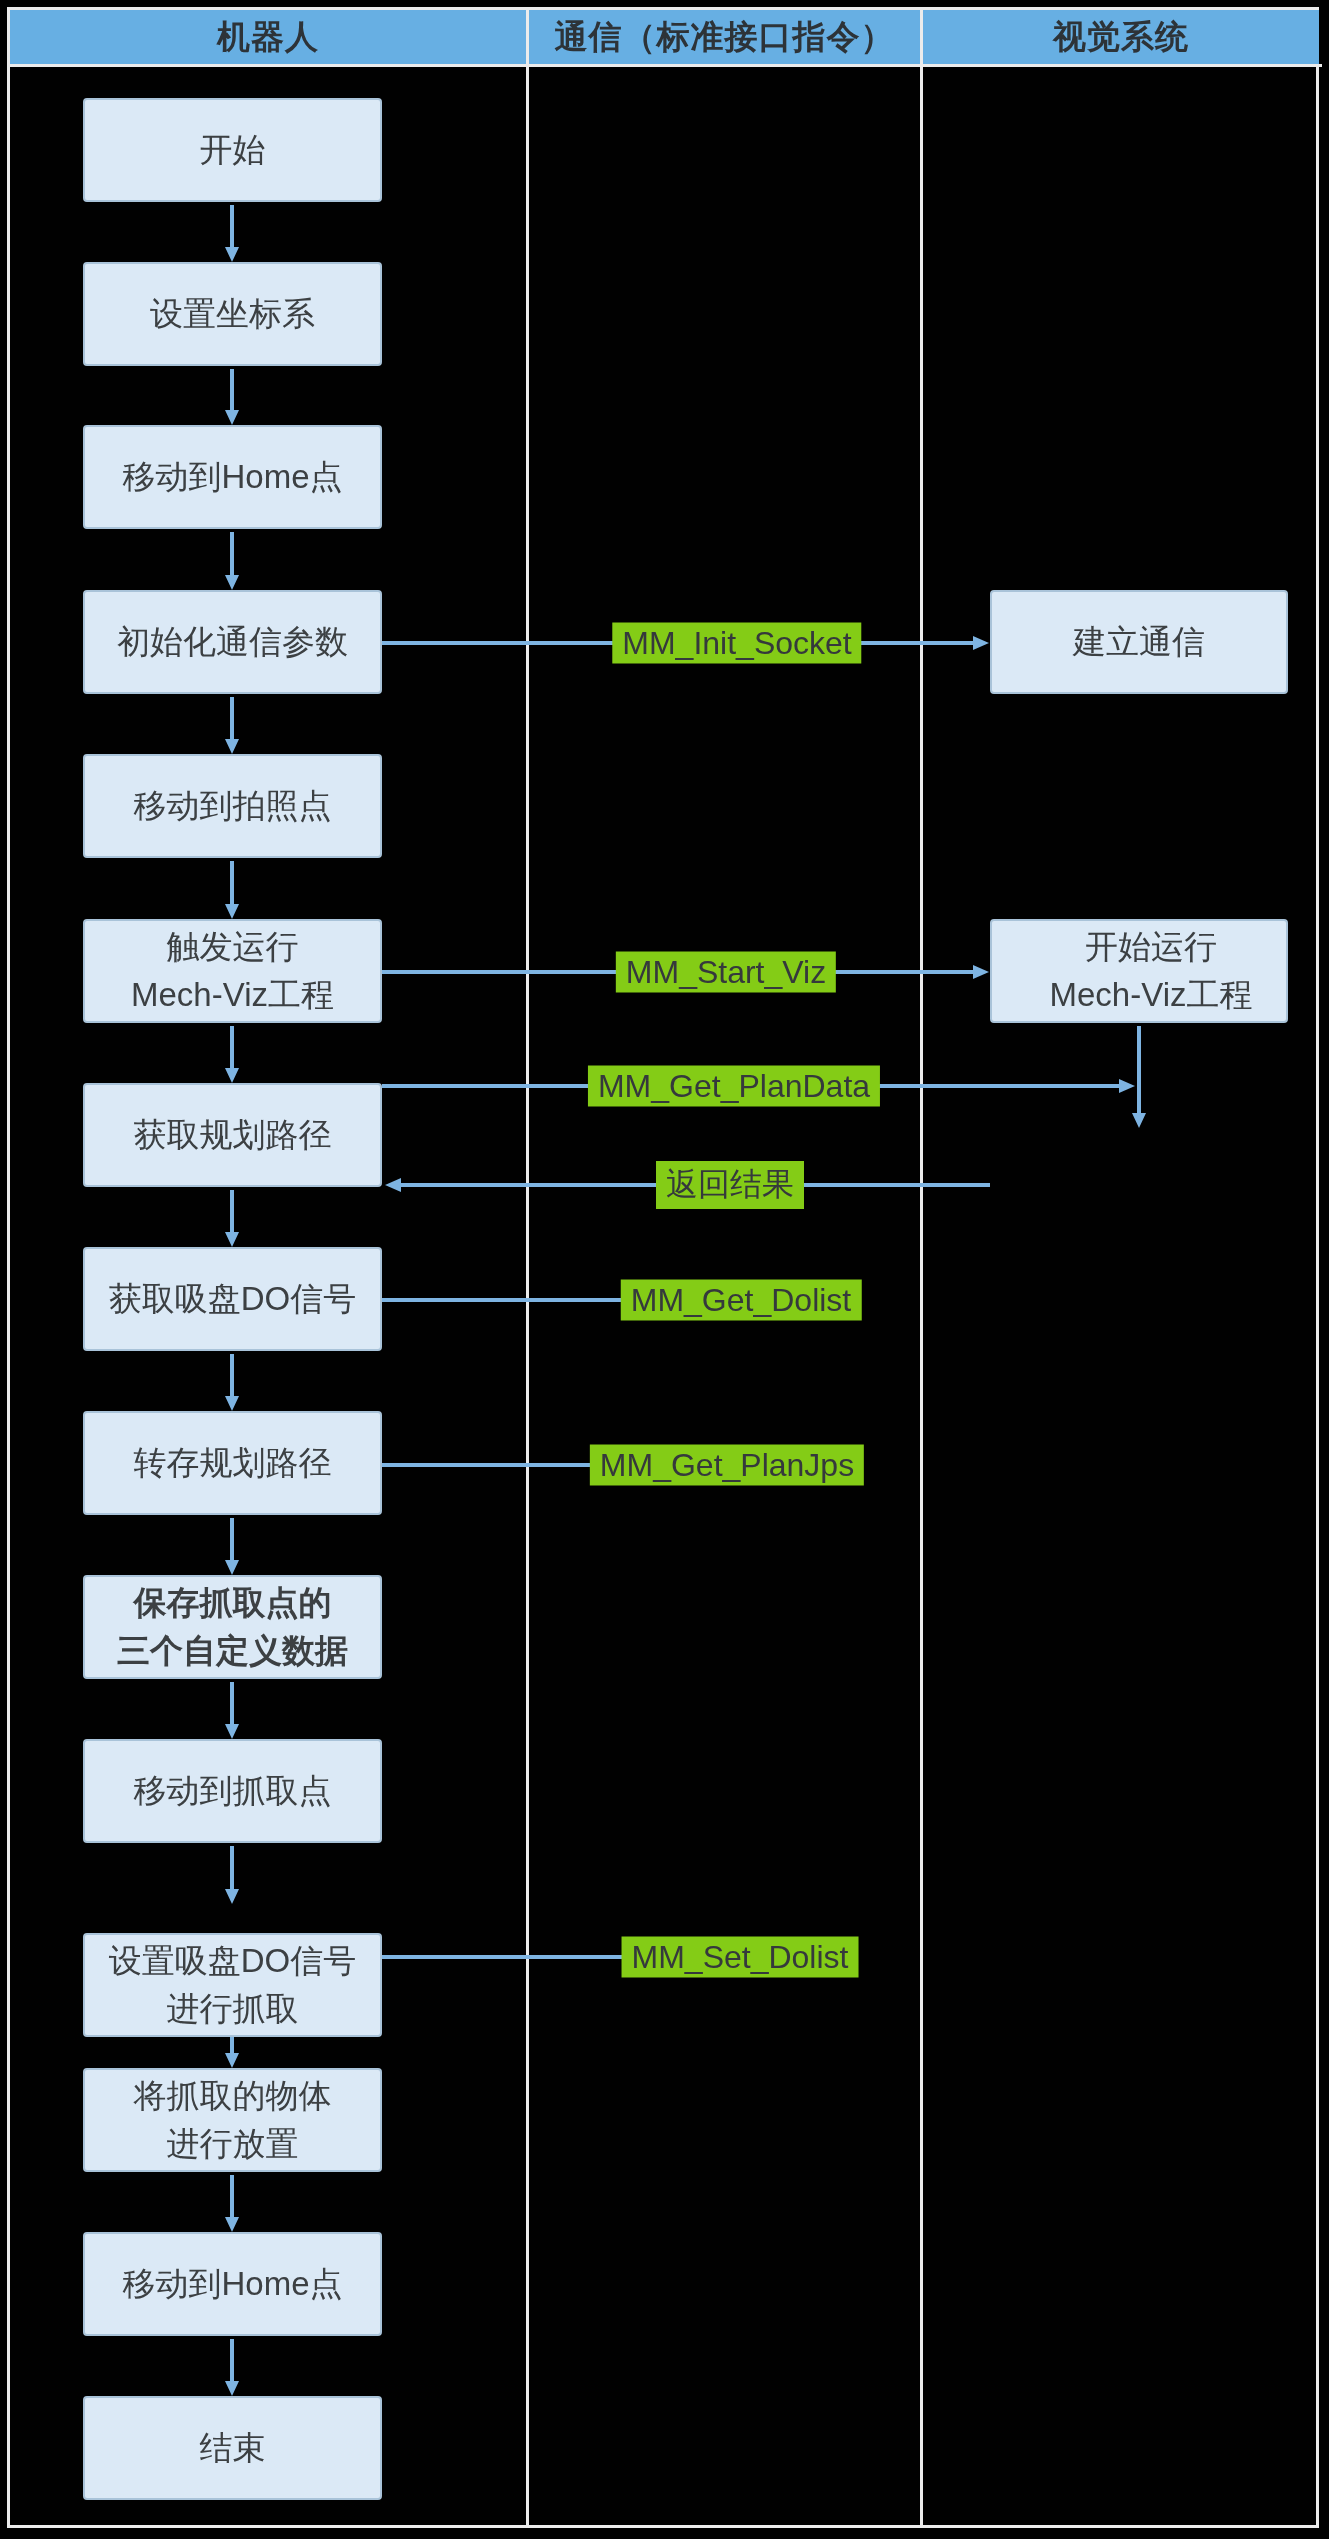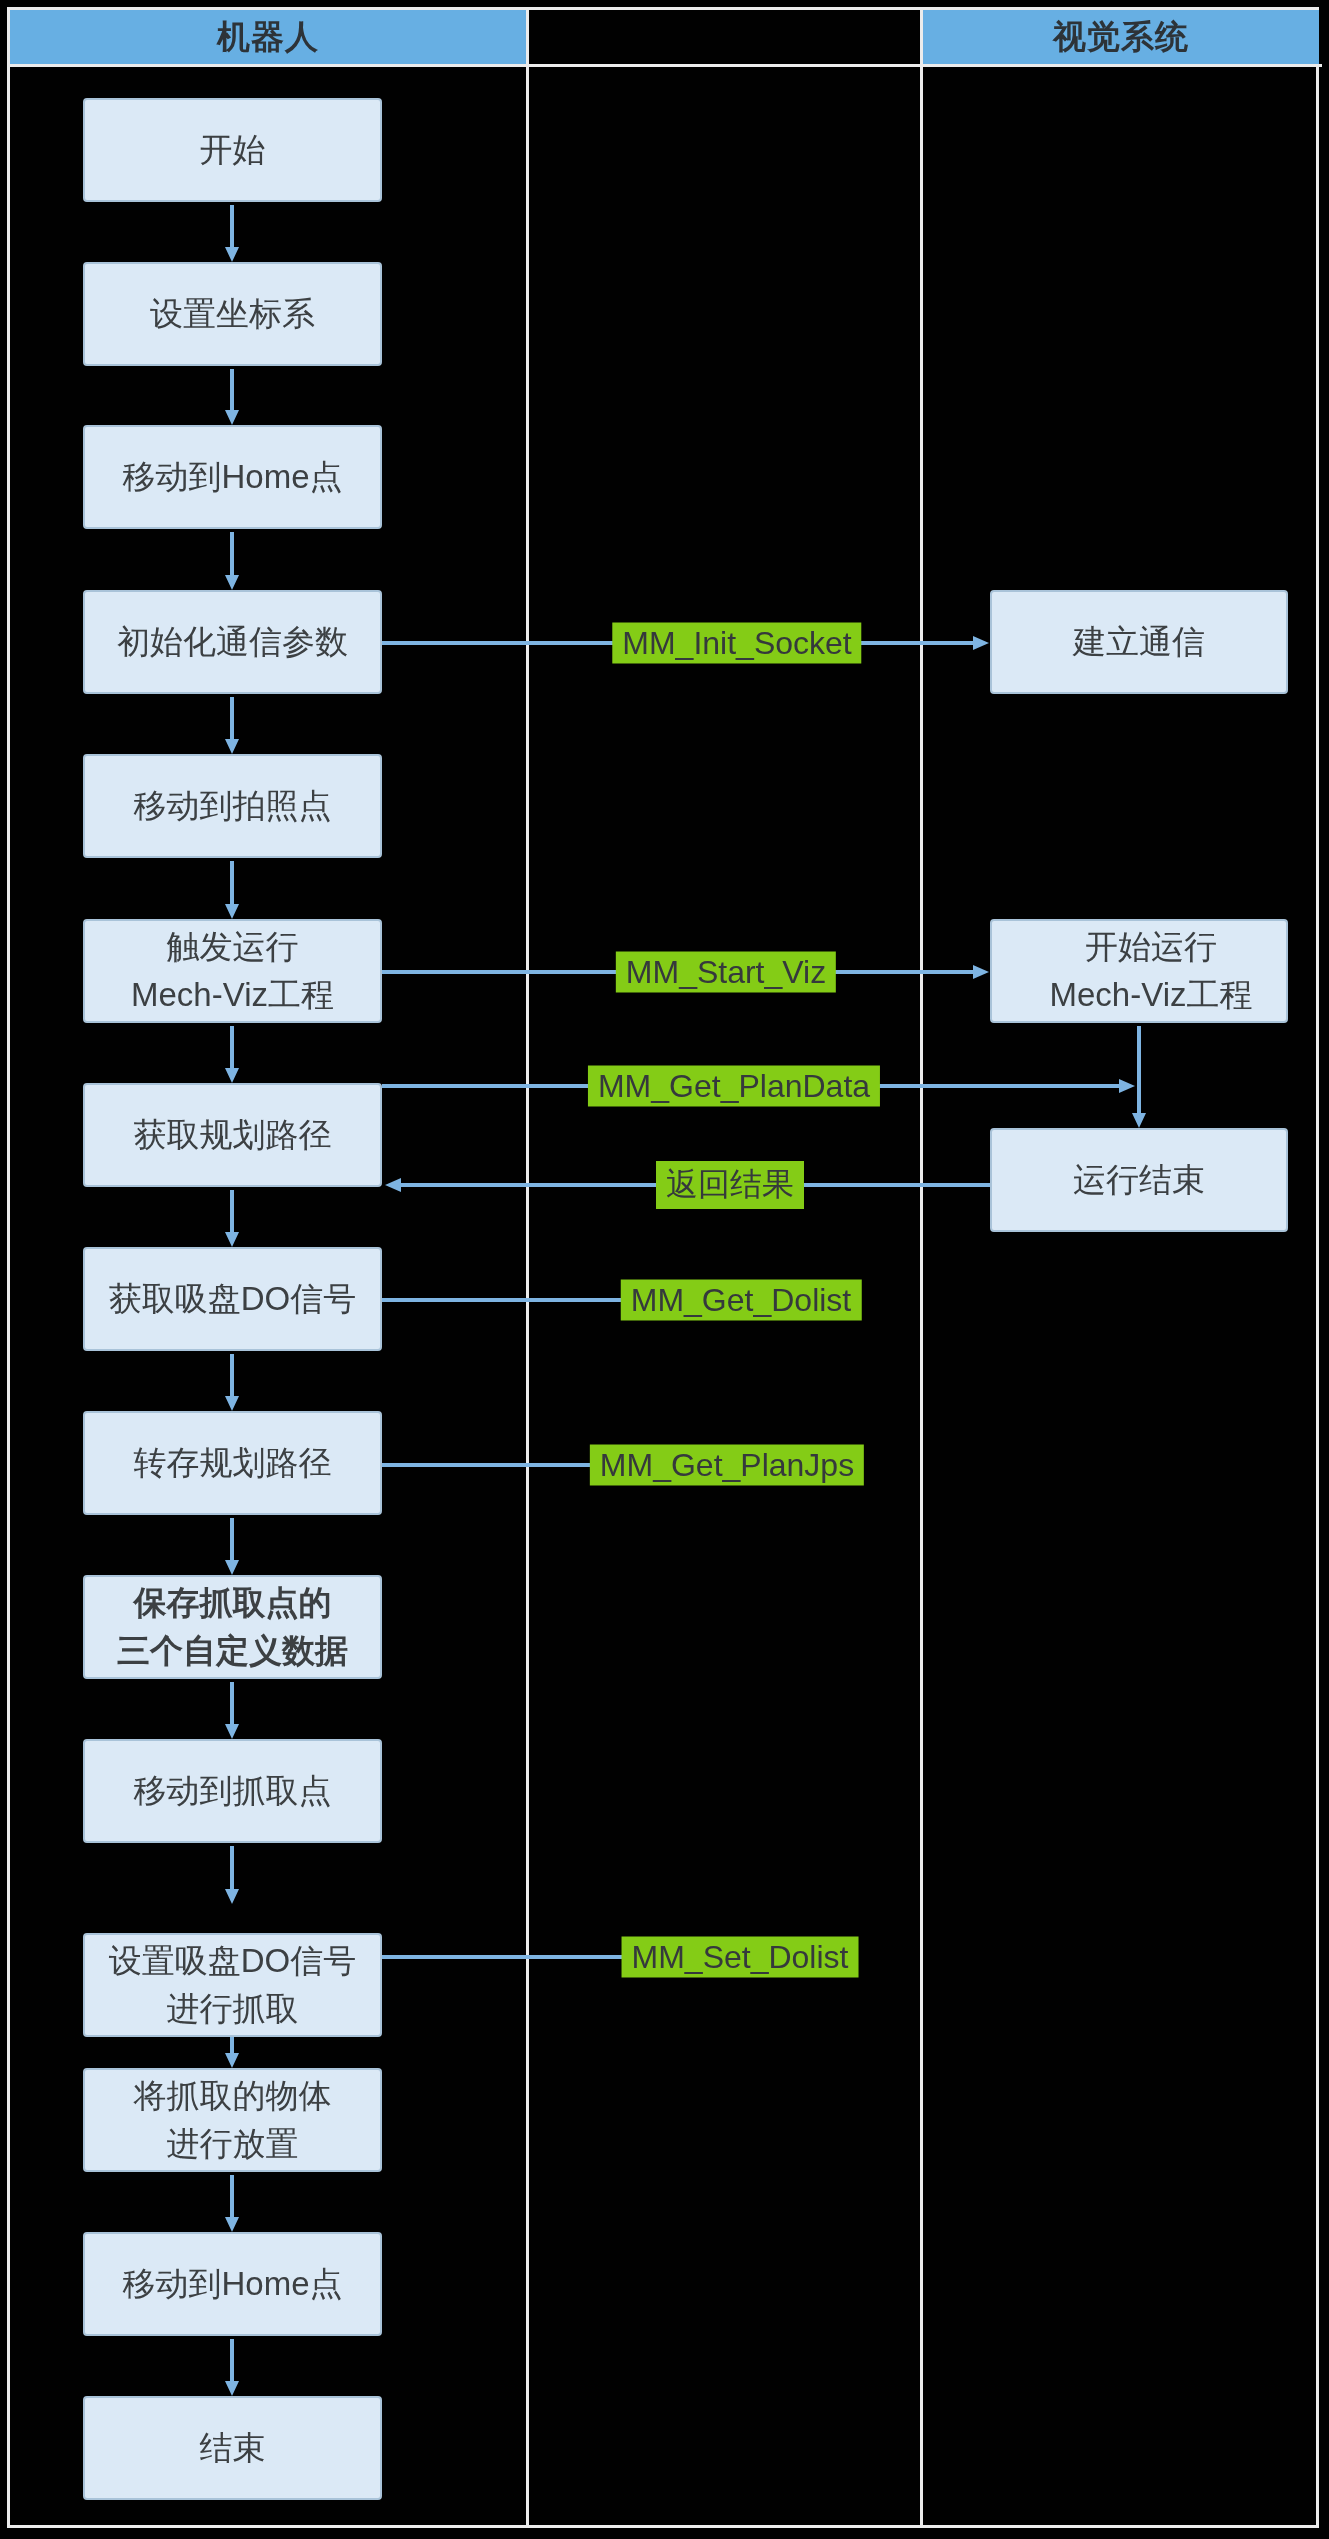--- a/index.html
+++ b/index.html
@@ -41,20 +41,23 @@
 
 <div id="canvas">
 
   <div class="frame"></div>
   <div class="vdiv" style="left:526px;"></div>
   <div class="vdiv" style="left:920px;"></div>
   <div class="hline" style="top:64px;"></div>
 
   <div class="hcell" style="left:10px;width:516px;">
       <span>机器人</span>
+    </div>
+  <div class="hcell" style="left:529px;width:391px;">
+      <span>通信（标准接口指令）</span>
     </div>
   <div class="hcell" style="left:923px;width:396px;">
       <span>视觉系统</span>
     </div>
 
   <svg width="1329" height="2539" viewBox="0 0 1329 2539">
 
     <g>
         <line class="arrowline" x1="232" y1="205" x2="232" y2="249"></line>
         <polygon class="arrowhead" points="225,247 239,247 232,262"></polygon>
@@ -174,15 +177,14 @@
   <div class="box left" style="top:1904px;margin-top:29px;">设置吸盘DO信号
 进行抓取</div>
   <div class="box left" style="top:2068px;">将抓取的物体
 进行放置</div>
   <div class="box left" style="top:2232px;">移动到Home点</div>
   <div class="box left" style="top:2396px;">结束</div>
 
   <div class="box right" style="top:590px;">建立通信</div>
   <div class="box right" style="top:919px;padding-left:24px;">开始运行
 Mech-Viz工程</div>
-  <div class="box right" style="top:1128px;">运行结束</div>
 
 </div>
 
 </body></html>

